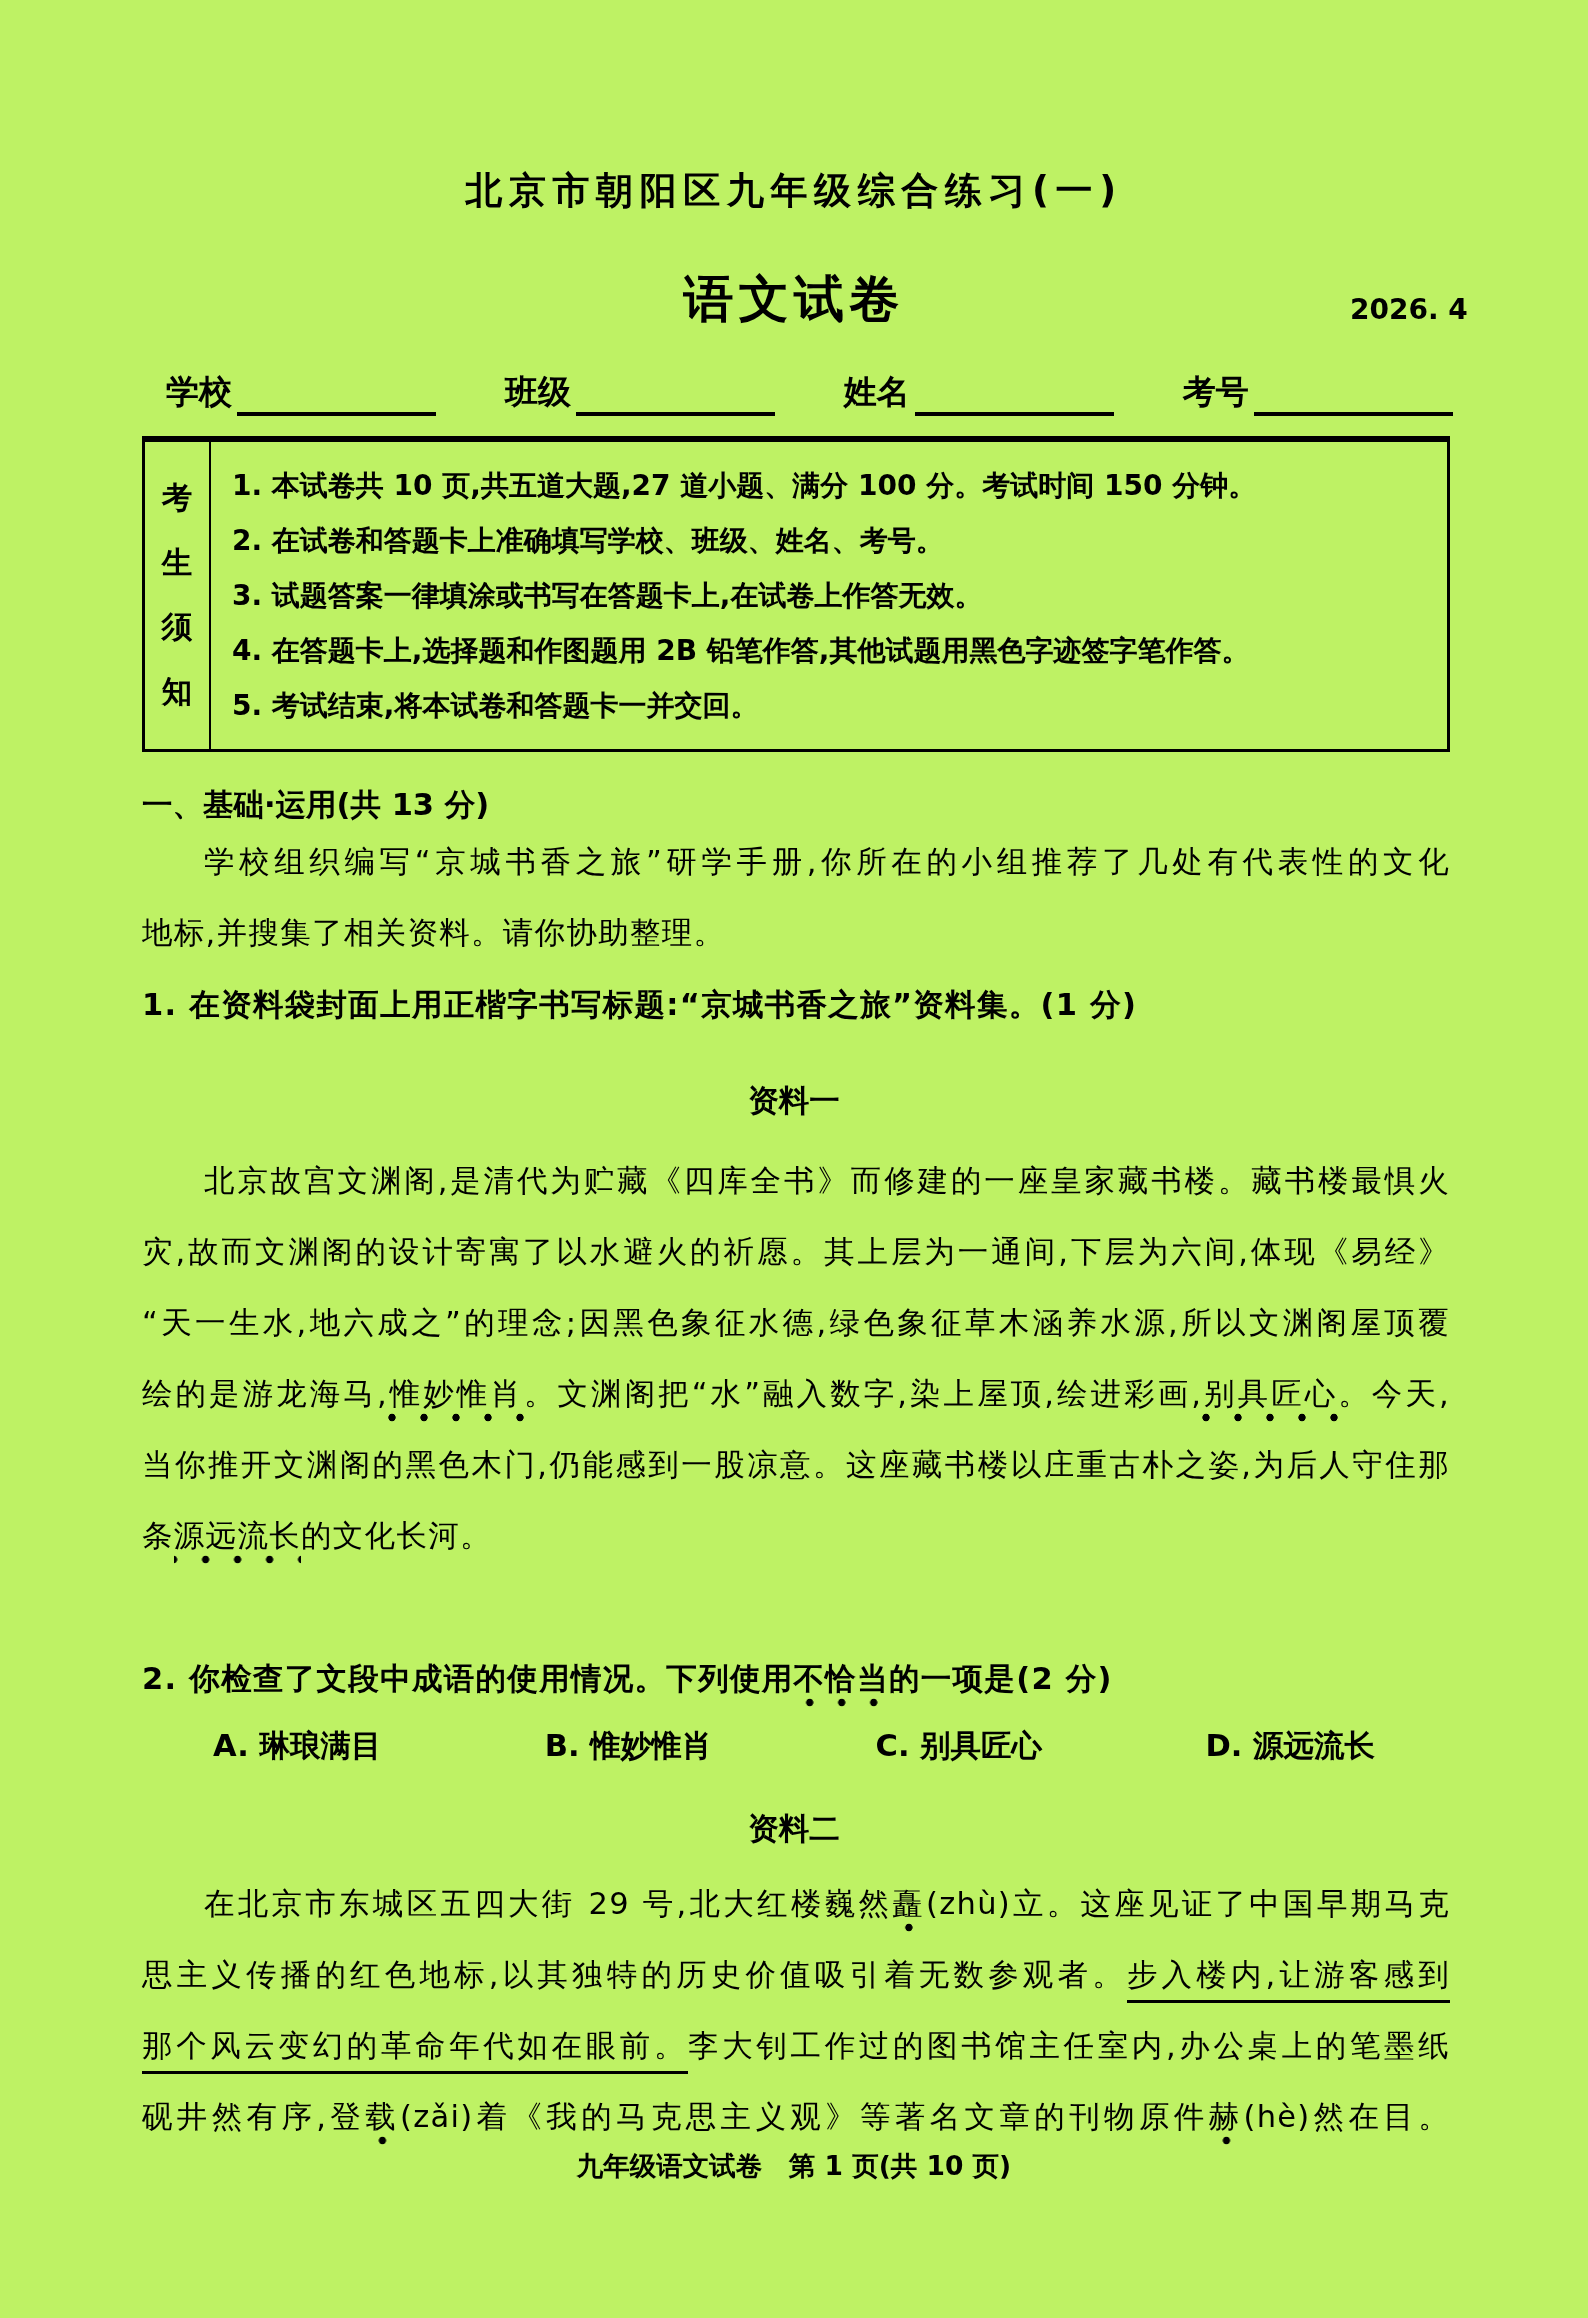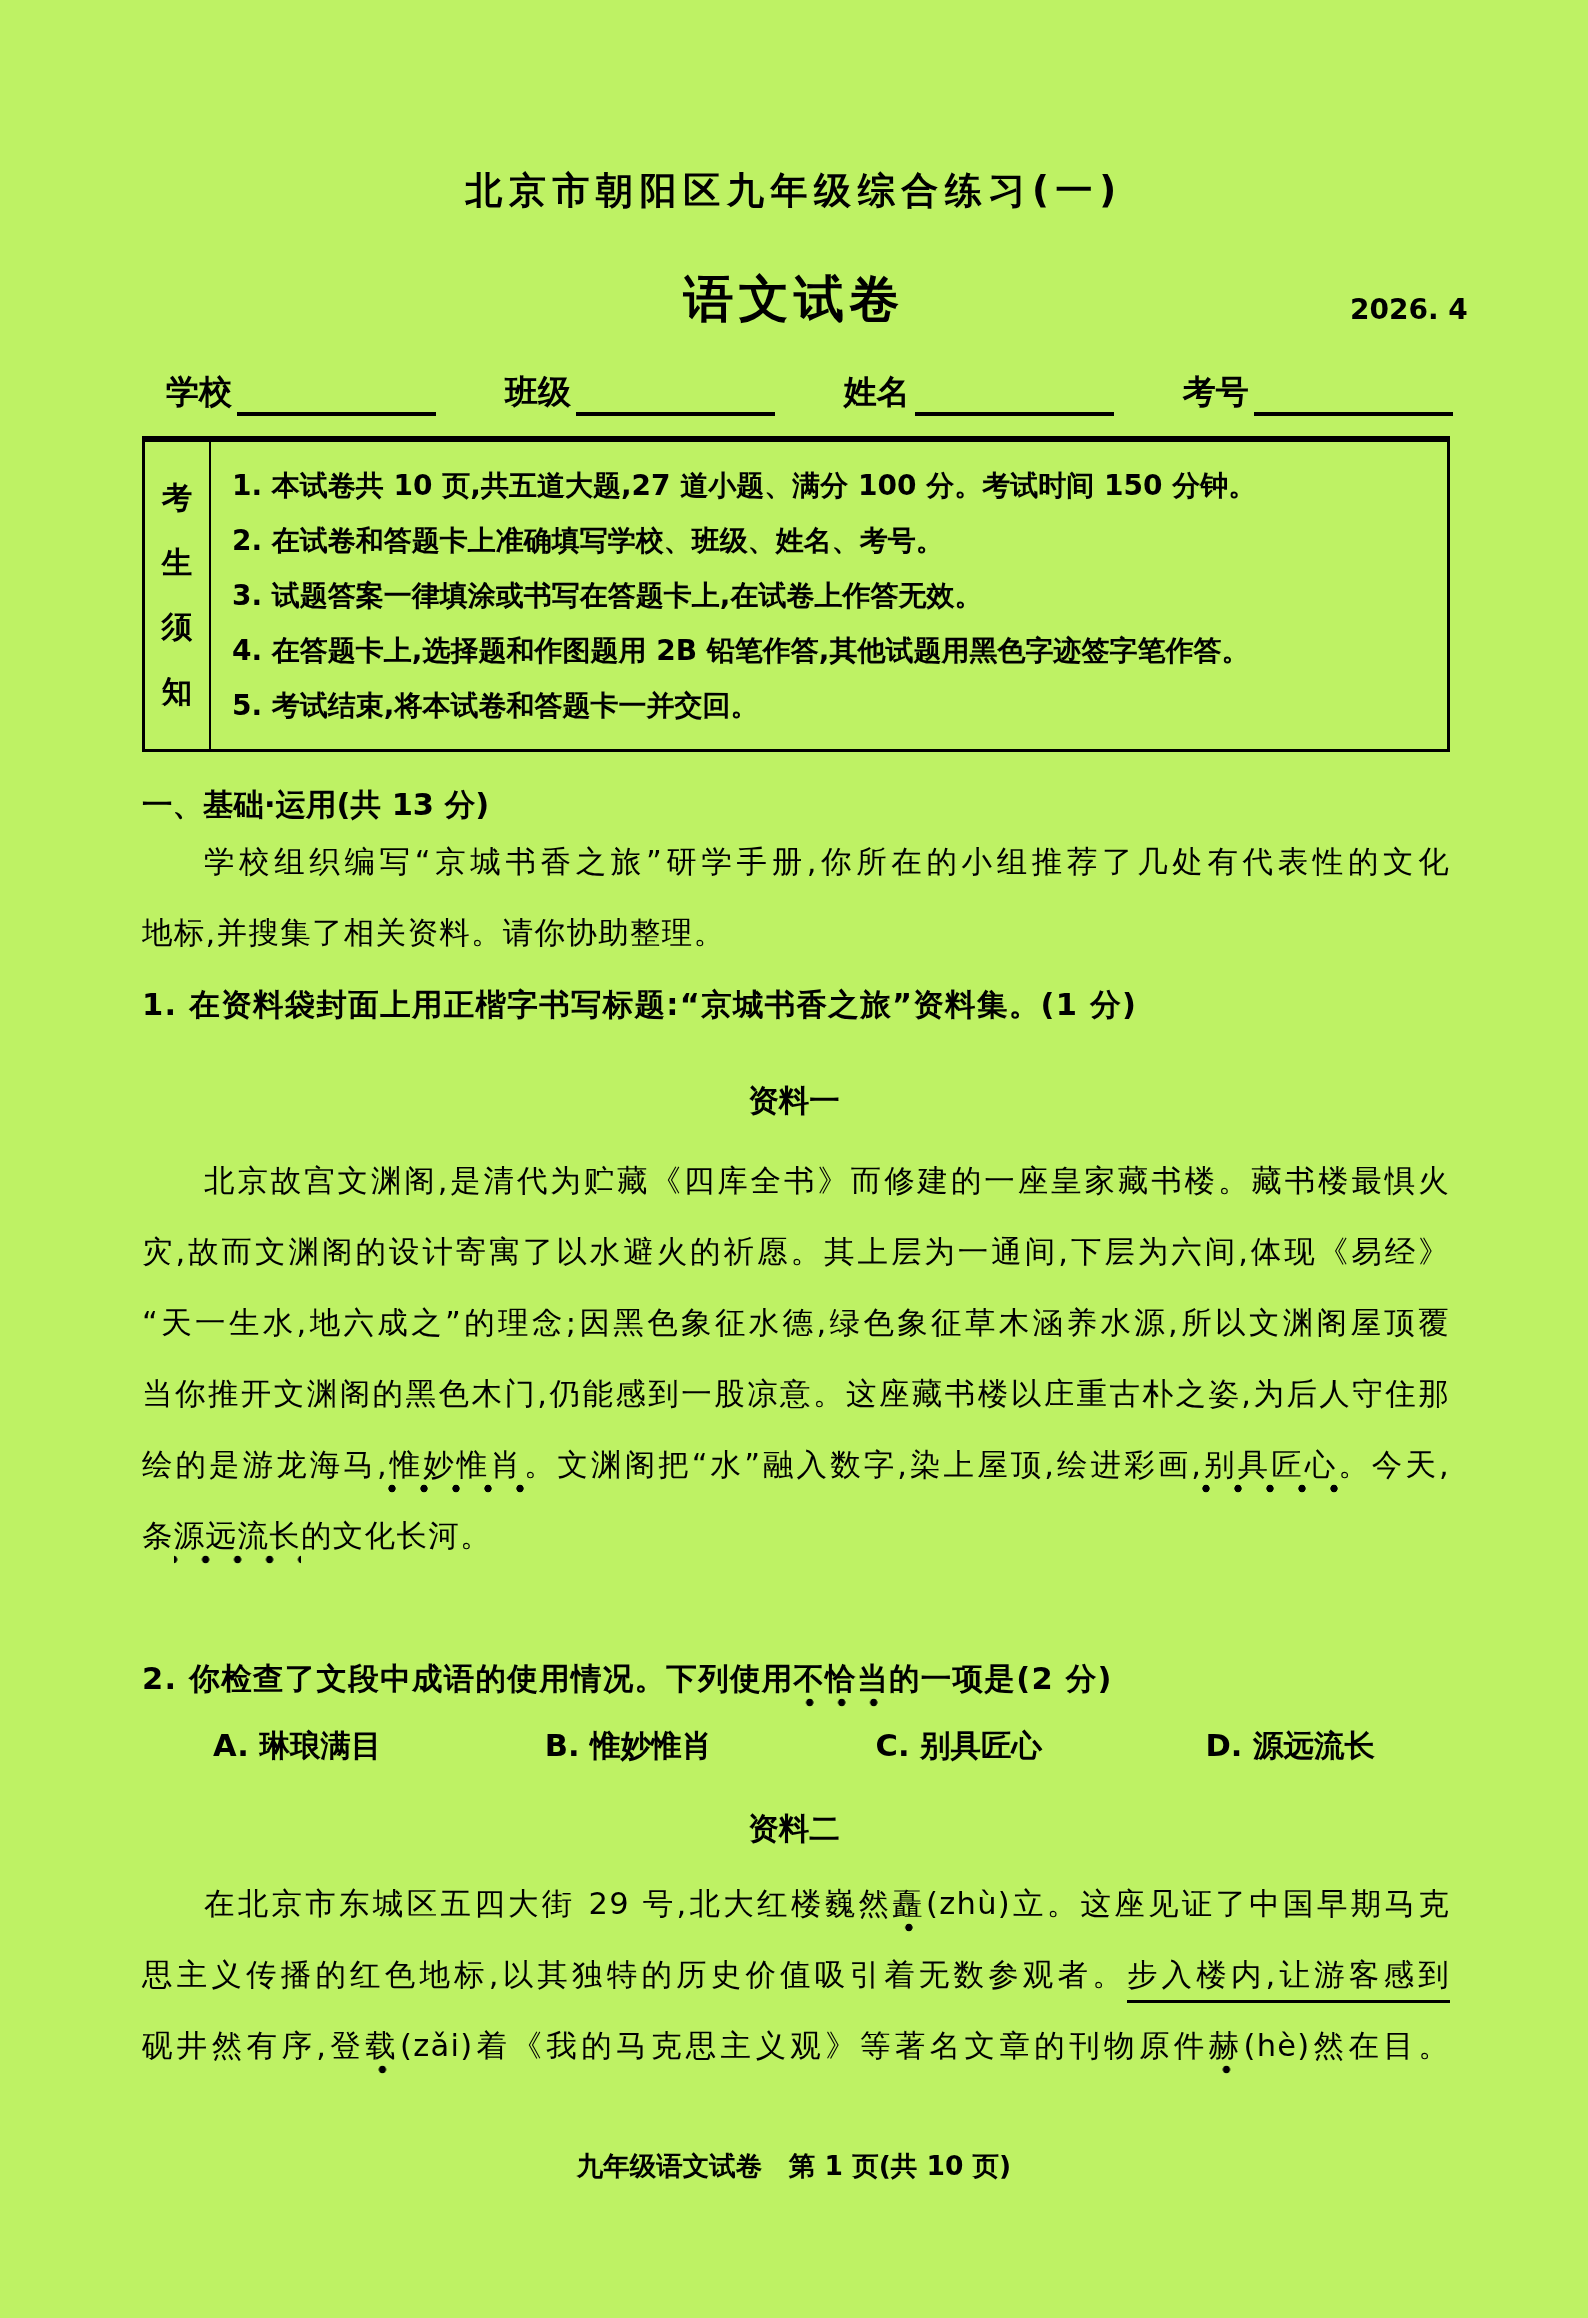--- a/index.html
+++ b/index.html
@@ -106,40 +106,41 @@
   <div id="q1" class="rich">
       <div class="pline"><span class="">1. 在资料袋封面上用正楷字书写标题:“京城书香之旅”资料集。(1 分)</span></div>
     </div>
 
   <div id="m1h" class="mh">资料一</div>
 
   <div id="m1" class="rich">
       <div class="pline fill indent"><span class="">北京故宫文渊阁,是清代为贮藏《四库全书》而修建的一座皇家藏书楼。藏书楼最惧火</span></div>
       <div class="pline fill"><span class="">灾,故而文渊阁的设计寄寓了以水避火的祈愿。其上层为一通间,下层为六间,体现《易经》</span></div>
       <div class="pline fill"><span class="">“天一生水,地六成之”的理念;因黑色象征水德,绿色象征草木涵养水源,所以文渊阁屋顶覆</span></div>
+      <div class="pline fill"><span class="">绘的是游龙海马,</span><span class="dot">惟妙惟肖</span><span class="">。文渊阁把“水”融入数字,染上屋顶,绘进彩画,</span><span class="dot">别具匠心</span><span class="">。今天,</span></div>
       <div class="pline fill"><span class="">当你推开文渊阁的黑色木门,仍能感到一股凉意。这座藏书楼以庄重古朴之姿,为后人守住那</span></div>
-      <div class="pline fill"><span class="">绘的是游龙海马,</span><span class="dot">惟妙惟肖</span><span class="">。文渊阁把“水”融入数字,染上屋顶,绘进彩画,</span><span class="dot">别具匠心</span><span class="">。今天,</span></div>
       <div class="pline"><span class="">条</span><span class="dot">源远流长</span><span class="">的文化长河。</span></div>
     </div>
 
   <div id="q2" class="rich">
       <div class="pline"><span class="">2. 你检查了文段中成语的使用情况。下列使用</span><span class="dot">不恰当</span><span class="">的一项是(2 分)</span></div>
     </div>
 
   <div id="opts">
     <div>A. 琳琅满目</div>
     <div>B. 惟妙惟肖</div>
     <div>C. 别具匠心</div>
     <div>D. 源远流长</div>
   </div>
 
   <div id="m2h" class="mh">资料二</div>
 
   <div id="m2" class="rich">
       <div class="pline fill indent"><span class="">在北京市东城区五四大街 29 号,北大红楼巍然</span><span class="dot">矗</span><span class="">(zhù)立。这座见证了中国早期马克</span></div>
       <div class="pline fill"><span class="">思主义传播的红色地标,以其独特的历史价值吸引着无数参观者。</span><span class="ul">步入楼内,让游客感到</span></div>
+      <div class="pline fill"><span class="ul">那个风云变幻的革命年代如在眼前。</span><span class="">李大钊工作过的图书馆主任室内,办公桌上的笔墨纸</span></div>
       <div class="pline fill"><span class="">砚井然有序,登</span><span class="dot">载</span><span class="">(zǎi)着《我的马克思主义观》等著名文章的刊物原件</span><span class="dot">赫</span><span class="">(hè)然在目。</span></div>
     </div>
 
   <div id="footer">九年级语文试卷　第 1 页(共 10 页)</div>
 
 </div>
 
 
 </body></html>

